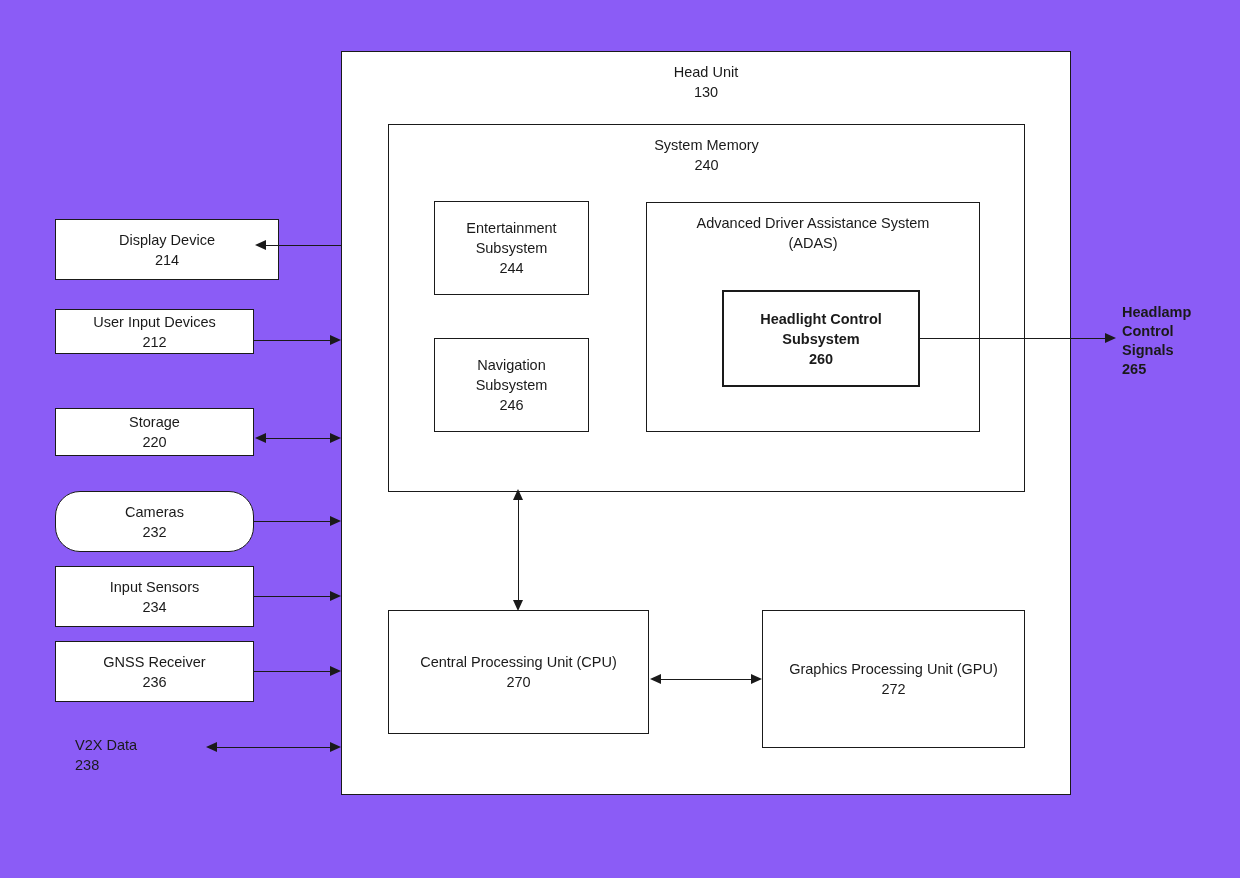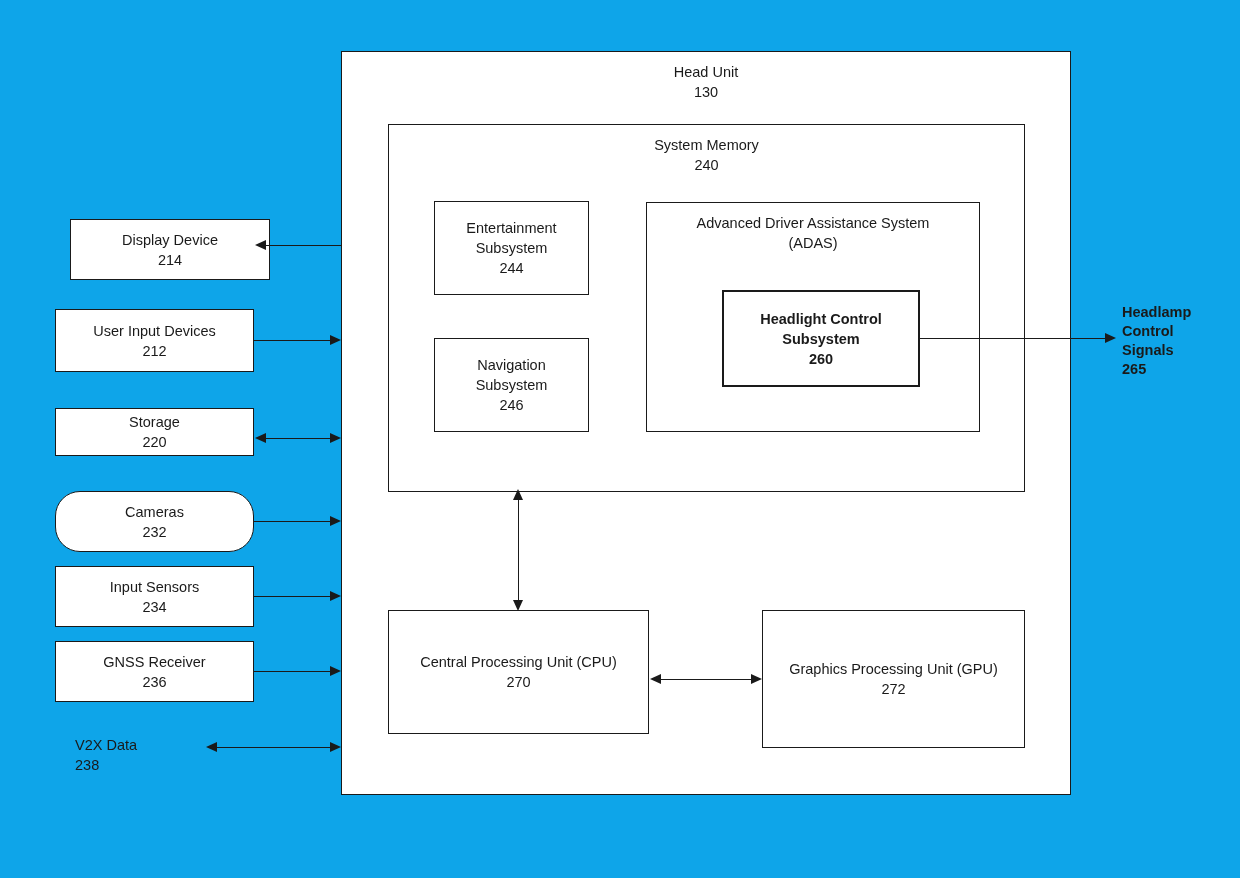--- a/index.html
+++ b/index.html
@@ -9,21 +9,21 @@
     background: #ffffff;
   }
   body {
     font-family: "Liberation Sans", sans-serif;
     color: #000000;
   }
   #diagram {
     position: relative;
     width: 1240px;
     height: 878px;
-    background: #0ea5e9;
+    background: #8b5cf6;
     overflow: hidden;
   }
   
   .box {
     position: absolute;
     border: 1px solid #1a1a1a;
     background: #ffffff;
     box-sizing: border-box;
   }
   .box-label {
@@ -180,28 +180,28 @@
     </div>
   </div>
 
   <div class="box" style="left:762px; top:610px; width:263px; height:138px;">
     <div class="centered">
       <span class="box-label" style="position:static; display:block;">Graphics Processing Unit (GPU)</span>
       <span class="ref">272</span>
     </div>
   </div>
 
-  <div class="box" style="left:70px; top:219px; width:200px; height:61px;">
+  <div class="box" style="left:55px; top:219px; width:224px; height:61px;">
     <div class="centered">
       <span class="box-label" style="position:static; display:block;">Display Device</span>
       <span class="ref">214</span>
     </div>
   </div>
 
-  <div class="box" style="left:55px; top:309px; width:199px; height:63px;padding-left:8px;">
+  <div class="box" style="left:55px; top:309px; width:199px; height:45px;padding-left:8px;">
     <div class="centered">
       <span class="box-label" style="position:static; display:block;">User Input Devices</span>
       <span class="ref">212</span>
     </div>
   </div>
 
   <div class="box" style="left:55px; top:408px; width:199px; height:48px;">
     <div class="centered">
       <span class="box-label" style="position:static; display:block;">Storage</span>
       <span class="ref">220</span>

